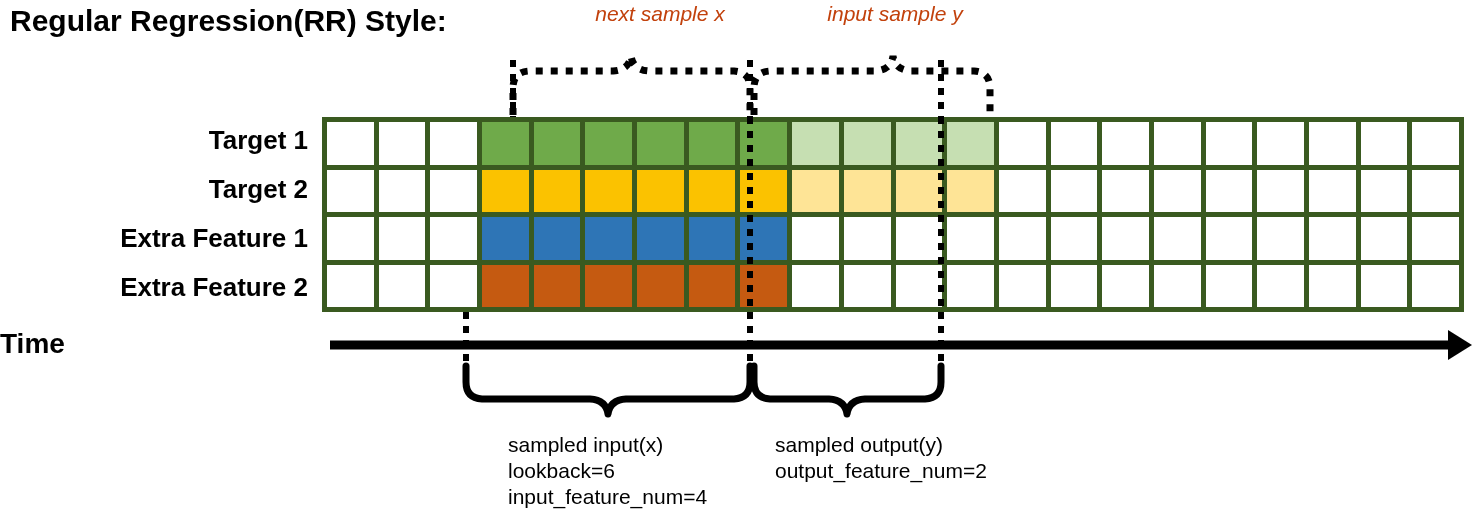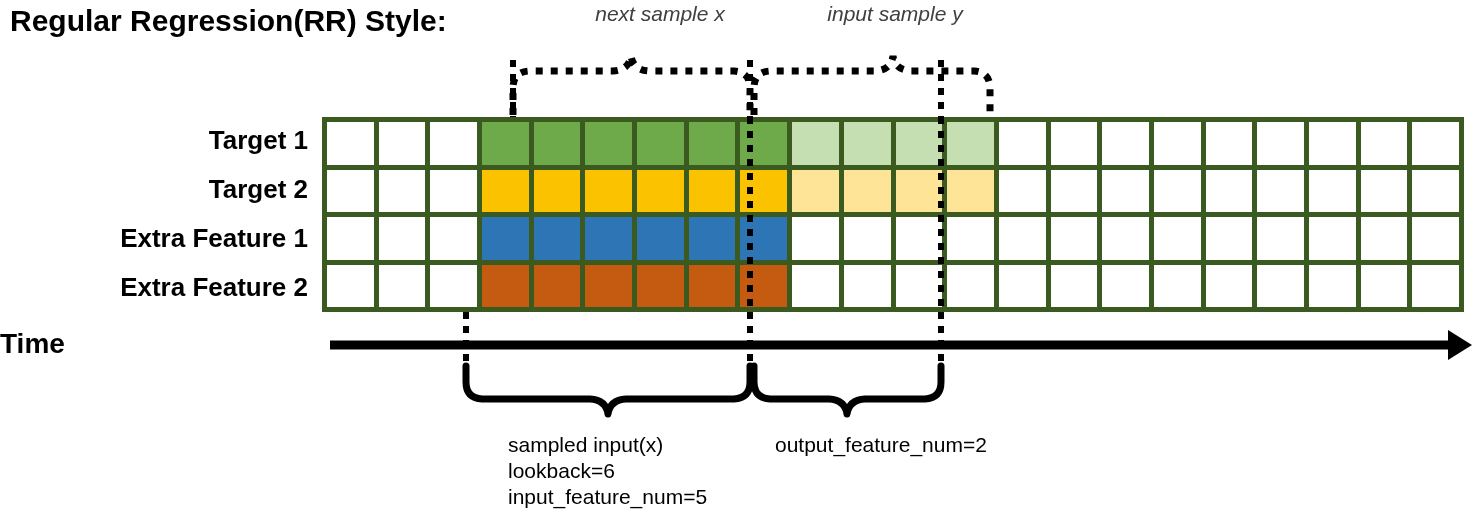--- a/index.html
+++ b/index.html
@@ -35,21 +35,21 @@
   .c-blue{background:#2e75b6;}
   .c-orange{background:#c55a11;}
   
   #time-label{
     position:absolute;left:0;width:312px;text-align:left;top:328px;
     font-size:28px;font-weight:bold;color:#000;
   }
   
   .brace-label-top{
     position:absolute;top:2px;font-size:21px;font-style:italic;
-    color:#404040;white-space:nowrap;text-align:center;
+    color:#c2410c;white-space:nowrap;text-align:center;
   }
   .bottom-text{
     position:absolute;top:432px;font-size:21px;color:#000;
     line-height:26px;white-space:nowrap;
   }
   svg.overlay{position:absolute;left:0;top:0;width:1476px;height:516px;
     pointer-events:none;}
 </style>
 </head>
 <body>
@@ -155,23 +155,24 @@
   </div>
 
 <div id="time-label">Time</div>
 
 <div class="brace-label-top" id="tb0" style="left:565px;width:190px;">next sample x</div>
 <div class="brace-label-top" id="tb1" style="left:800px;width:190px;">input sample y</div>
 
 <div class="bottom-text" id="ba0" style="left:508px;">
   <div>sampled input(x)</div>
   <div>lookback=6</div>
-  <div>input_feature_num=5</div>
+  <div>input_feature_num=4</div>
 </div>
 <div class="bottom-text" id="ba1" style="left:775px;">
+  <div>sampled output(y)</div>
   <div>output_feature_num=2</div>
 </div>
 
 <svg class="overlay" viewBox="0 0 1476 516">
 
   <g stroke="#000" stroke-width="6" stroke-dasharray="7,7" fill="none">
     <line x1="513" y1="60" x2="513" y2="117"></line>
     <line x1="750" y1="60" x2="750" y2="117"></line>
     <line x1="941" y1="60" x2="941" y2="117"></line>
     <line x1="750" y1="117" x2="750" y2="312"></line>

